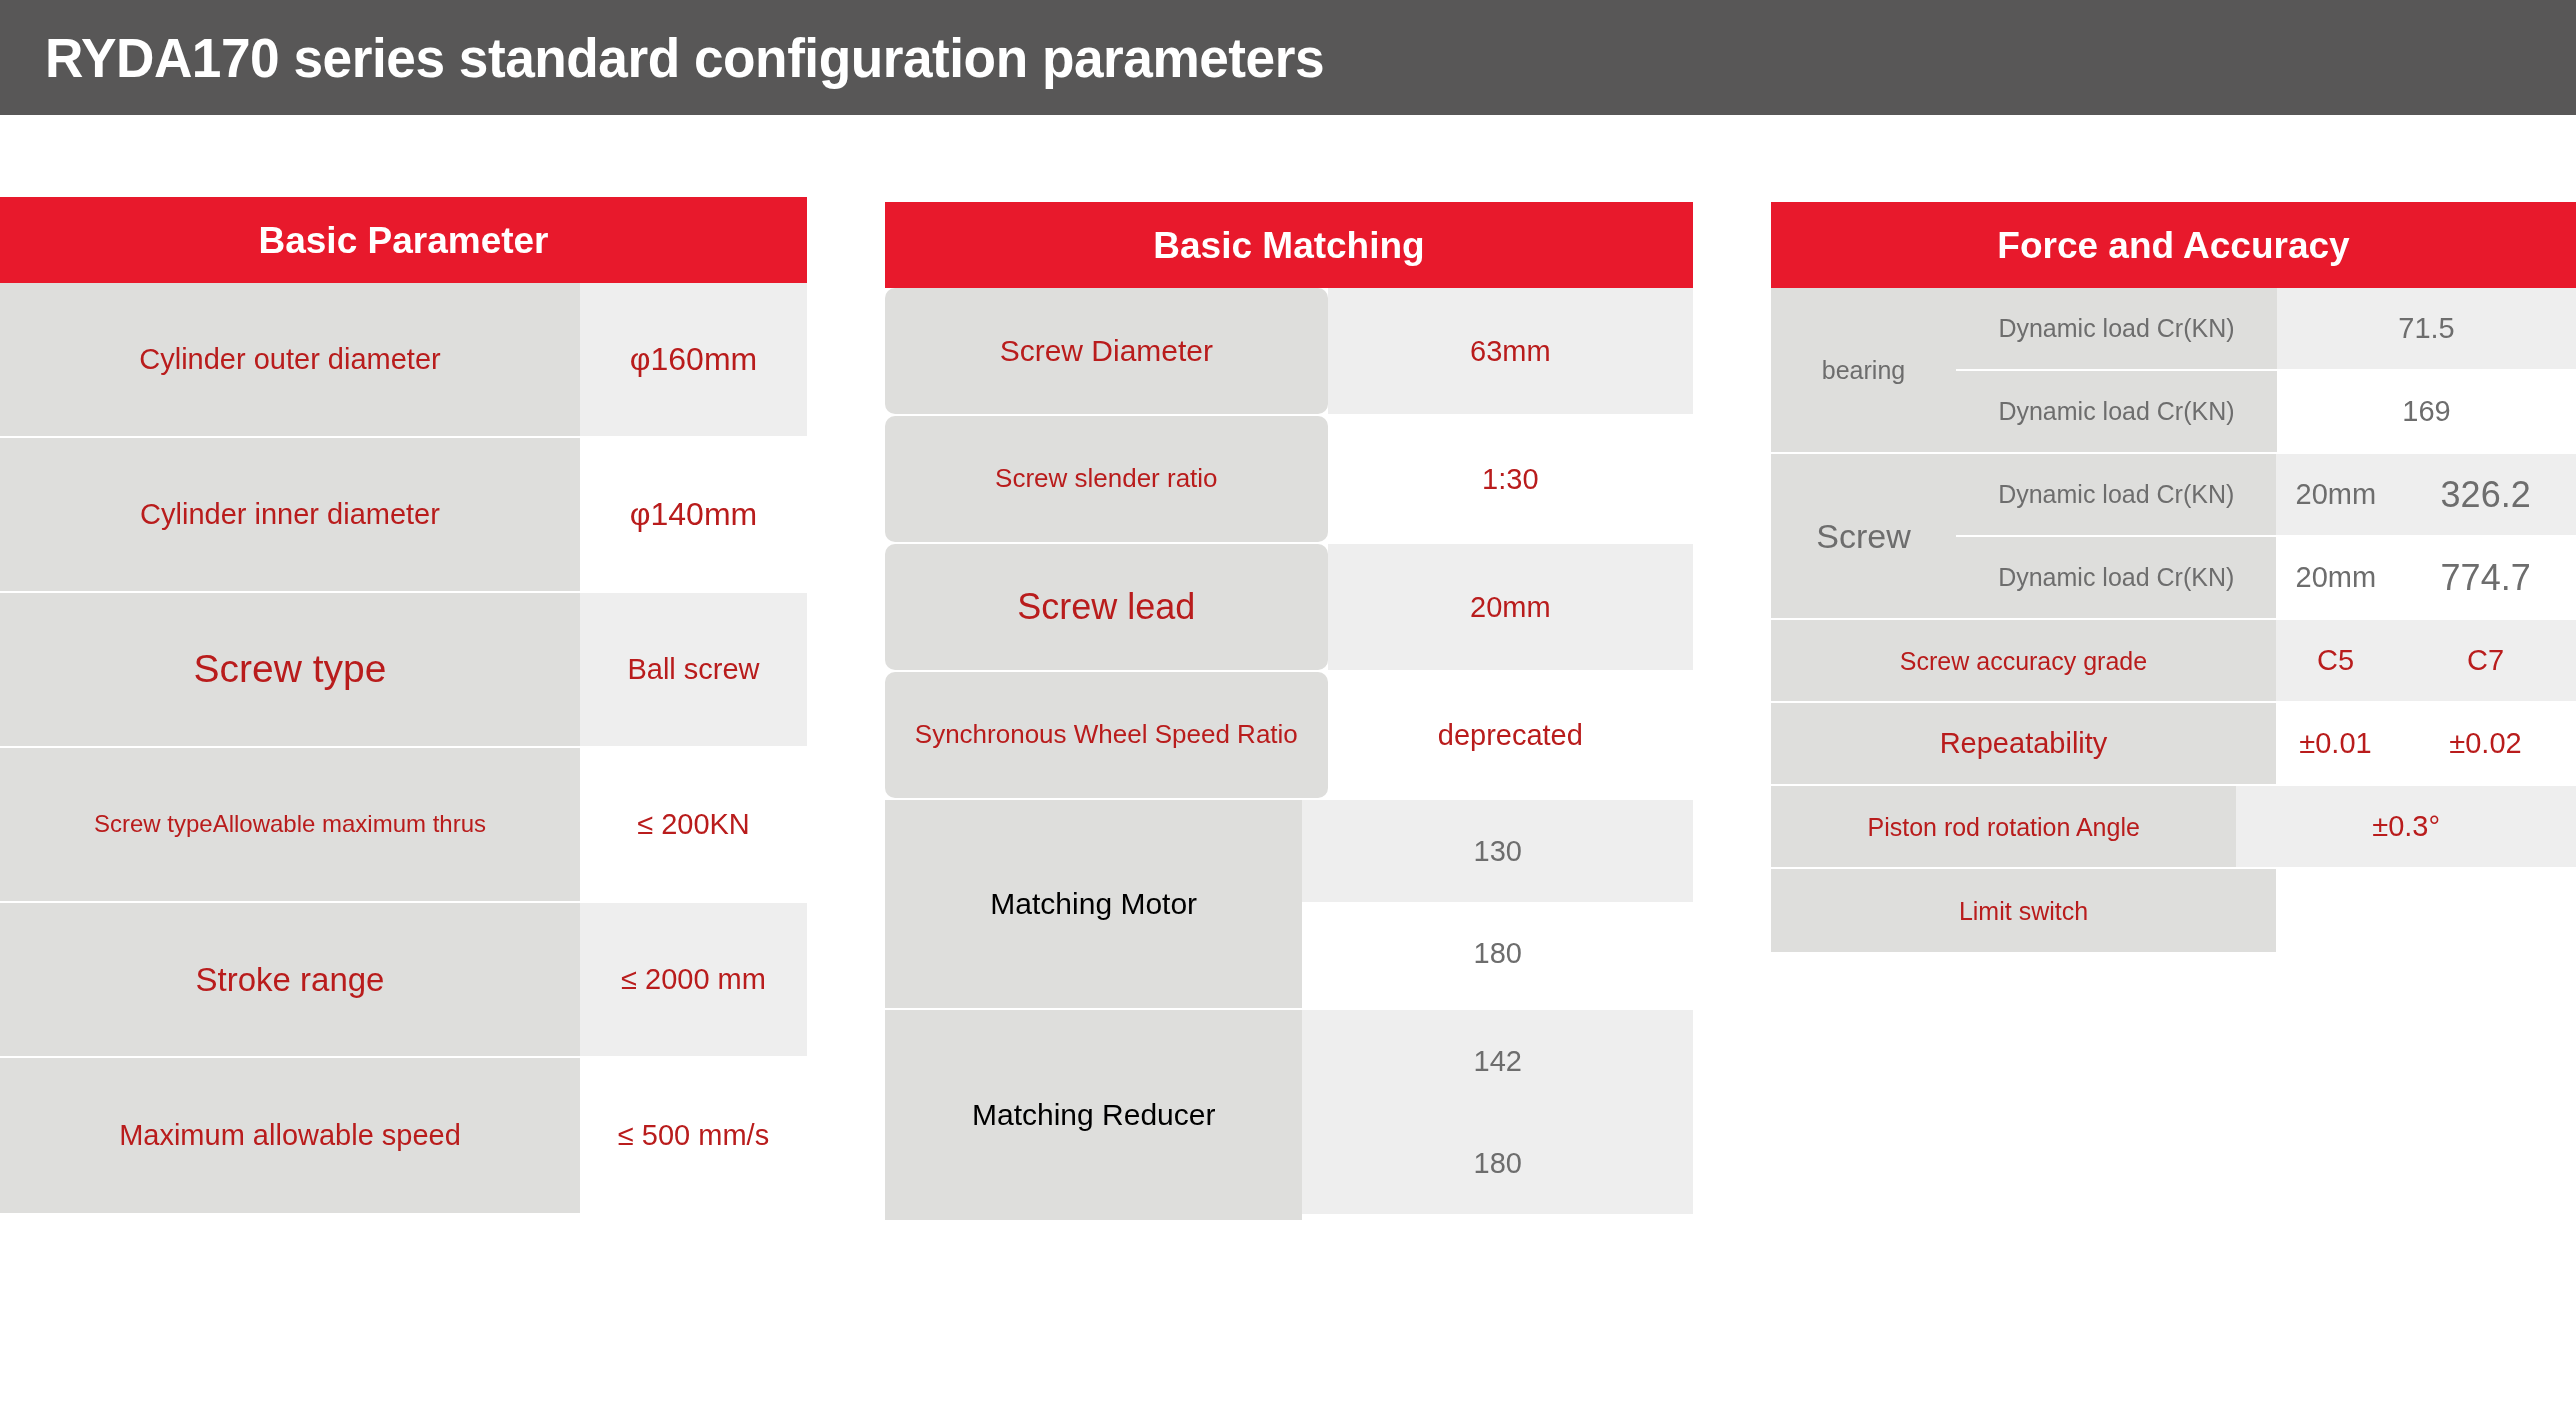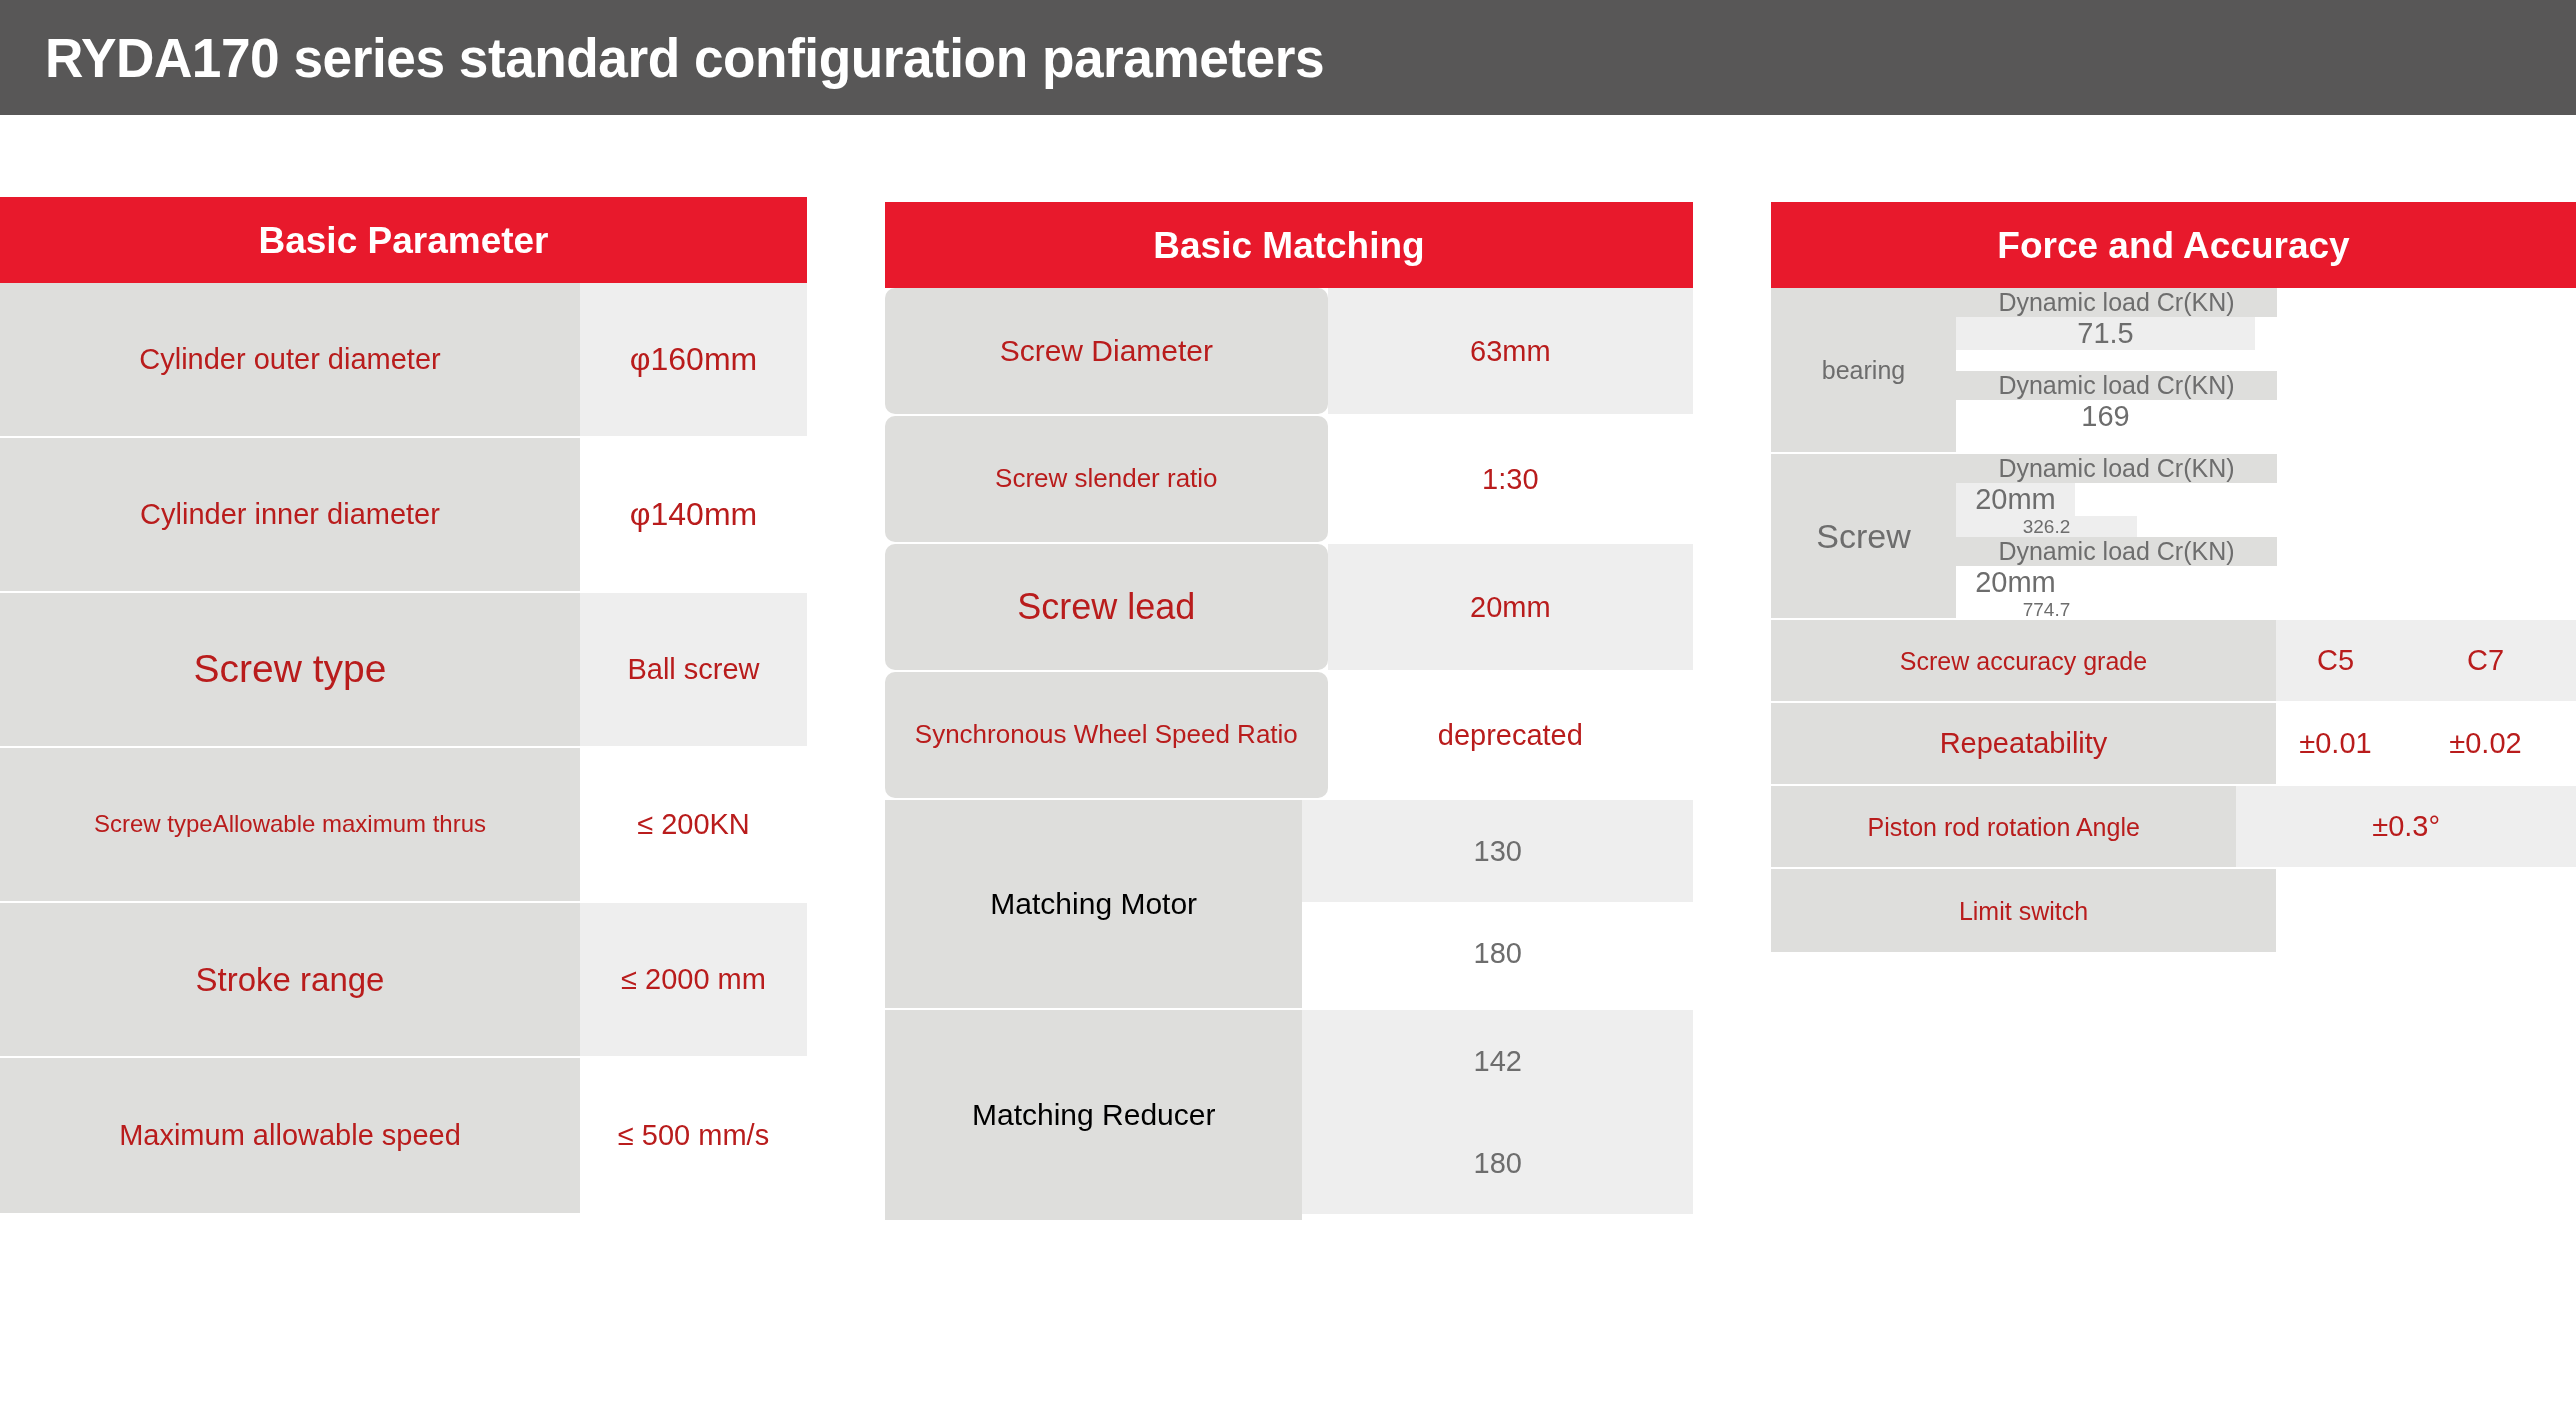--- a/index.html
+++ b/index.html
@@ -136,30 +136,29 @@
   .c3 .sgroup { display: flex; width: 100%; box-sizing: border-box; }
   .c3 .sgroup .gname {
     width: 185px; background: #dededc; display: flex;
     align-items: center; justify-content: center; color: #6d6d6d;
     box-sizing: border-box; border-bottom: 2.9px solid #ffffff;
   }
   .c3 .sgroup .grows { width: 620px; display: block; }
   .c3 .sgroup .grows .gr {
     display: flex; height: 83px; border-bottom: 2.9px solid #ffffff;
     box-sizing: border-box;
-    flex-direction: column;
   }
   .c3 .sgroup .grows .gr:last-child { border-bottom: 2.9px solid #ffffff; }
   .c3 .sgroup .grows .gc {
     display: flex; align-items: center; justify-content: center;
     color: #6d6d6d; box-sizing: border-box; text-align: center;
   }
   .c3 .gc.k   { width: 321px; background: #dededc; font-size: 25px; }
   .c3 .gc.a   { width: 119px; font-size: 29px; }
-  .c3 .gc.b   { width: 181px; font-size: 19px; }
+  .c3 .gc.b   { width: 181px; font-size: 36px; }
   .c3 .gc.wide{ width: 299px; font-size: 29px; }
   .shade { background: #eeeeee; }
   .plain { background: #ffffff; }
 </style>
 </head>
 <body>
 
 <div class="title-bar">
   <div class="title-text">
     <span class="model">RYDA170</span><span> series standard configuration parameters</span>

